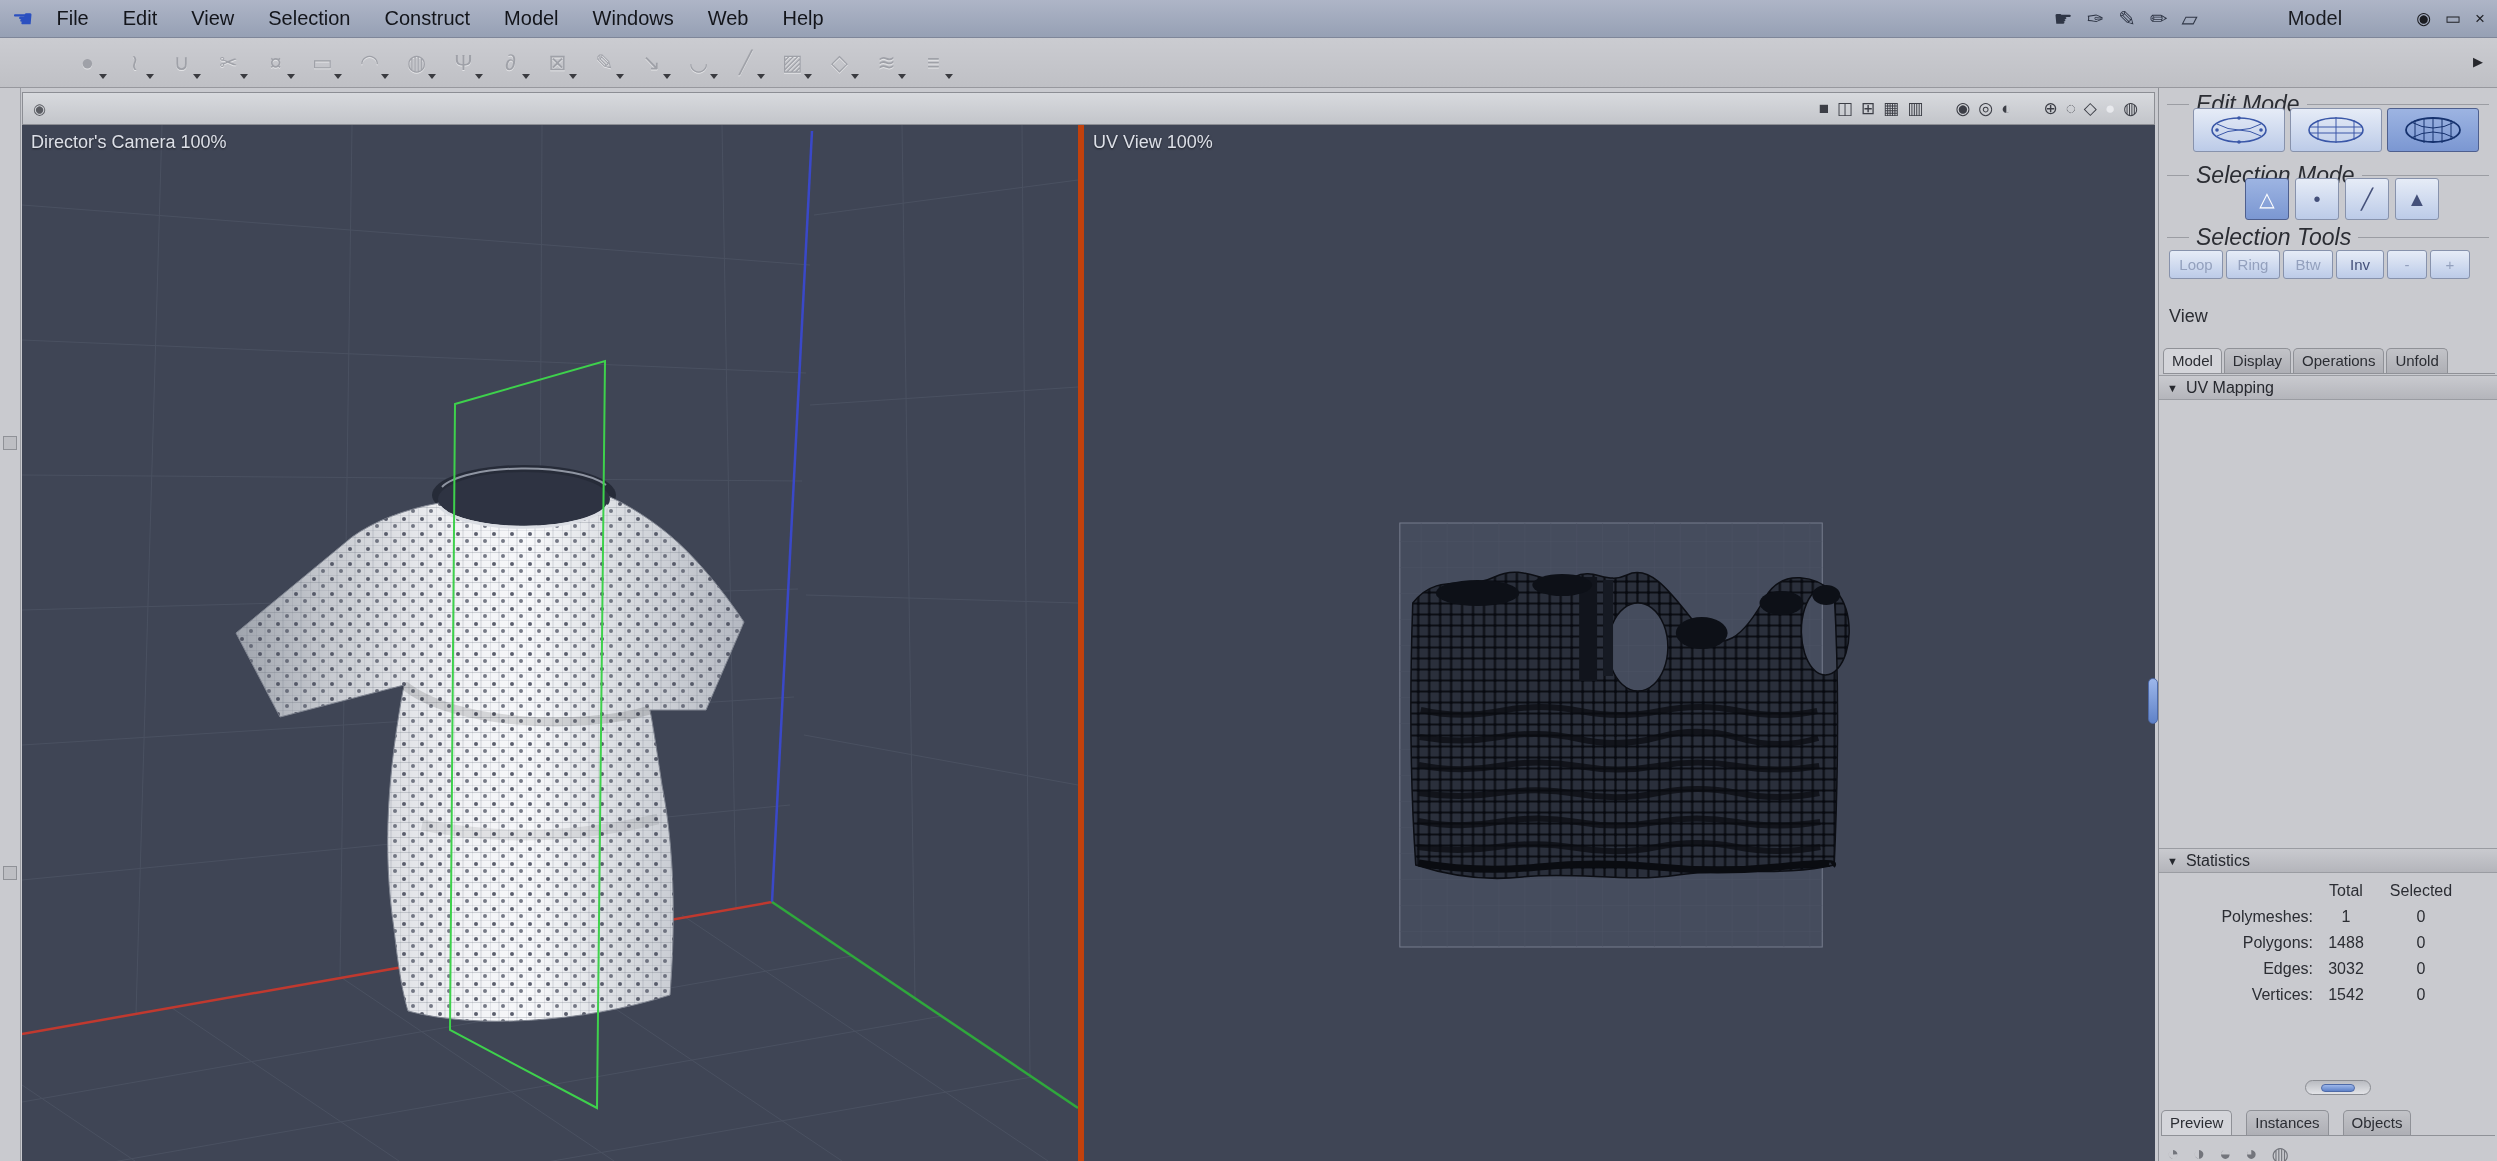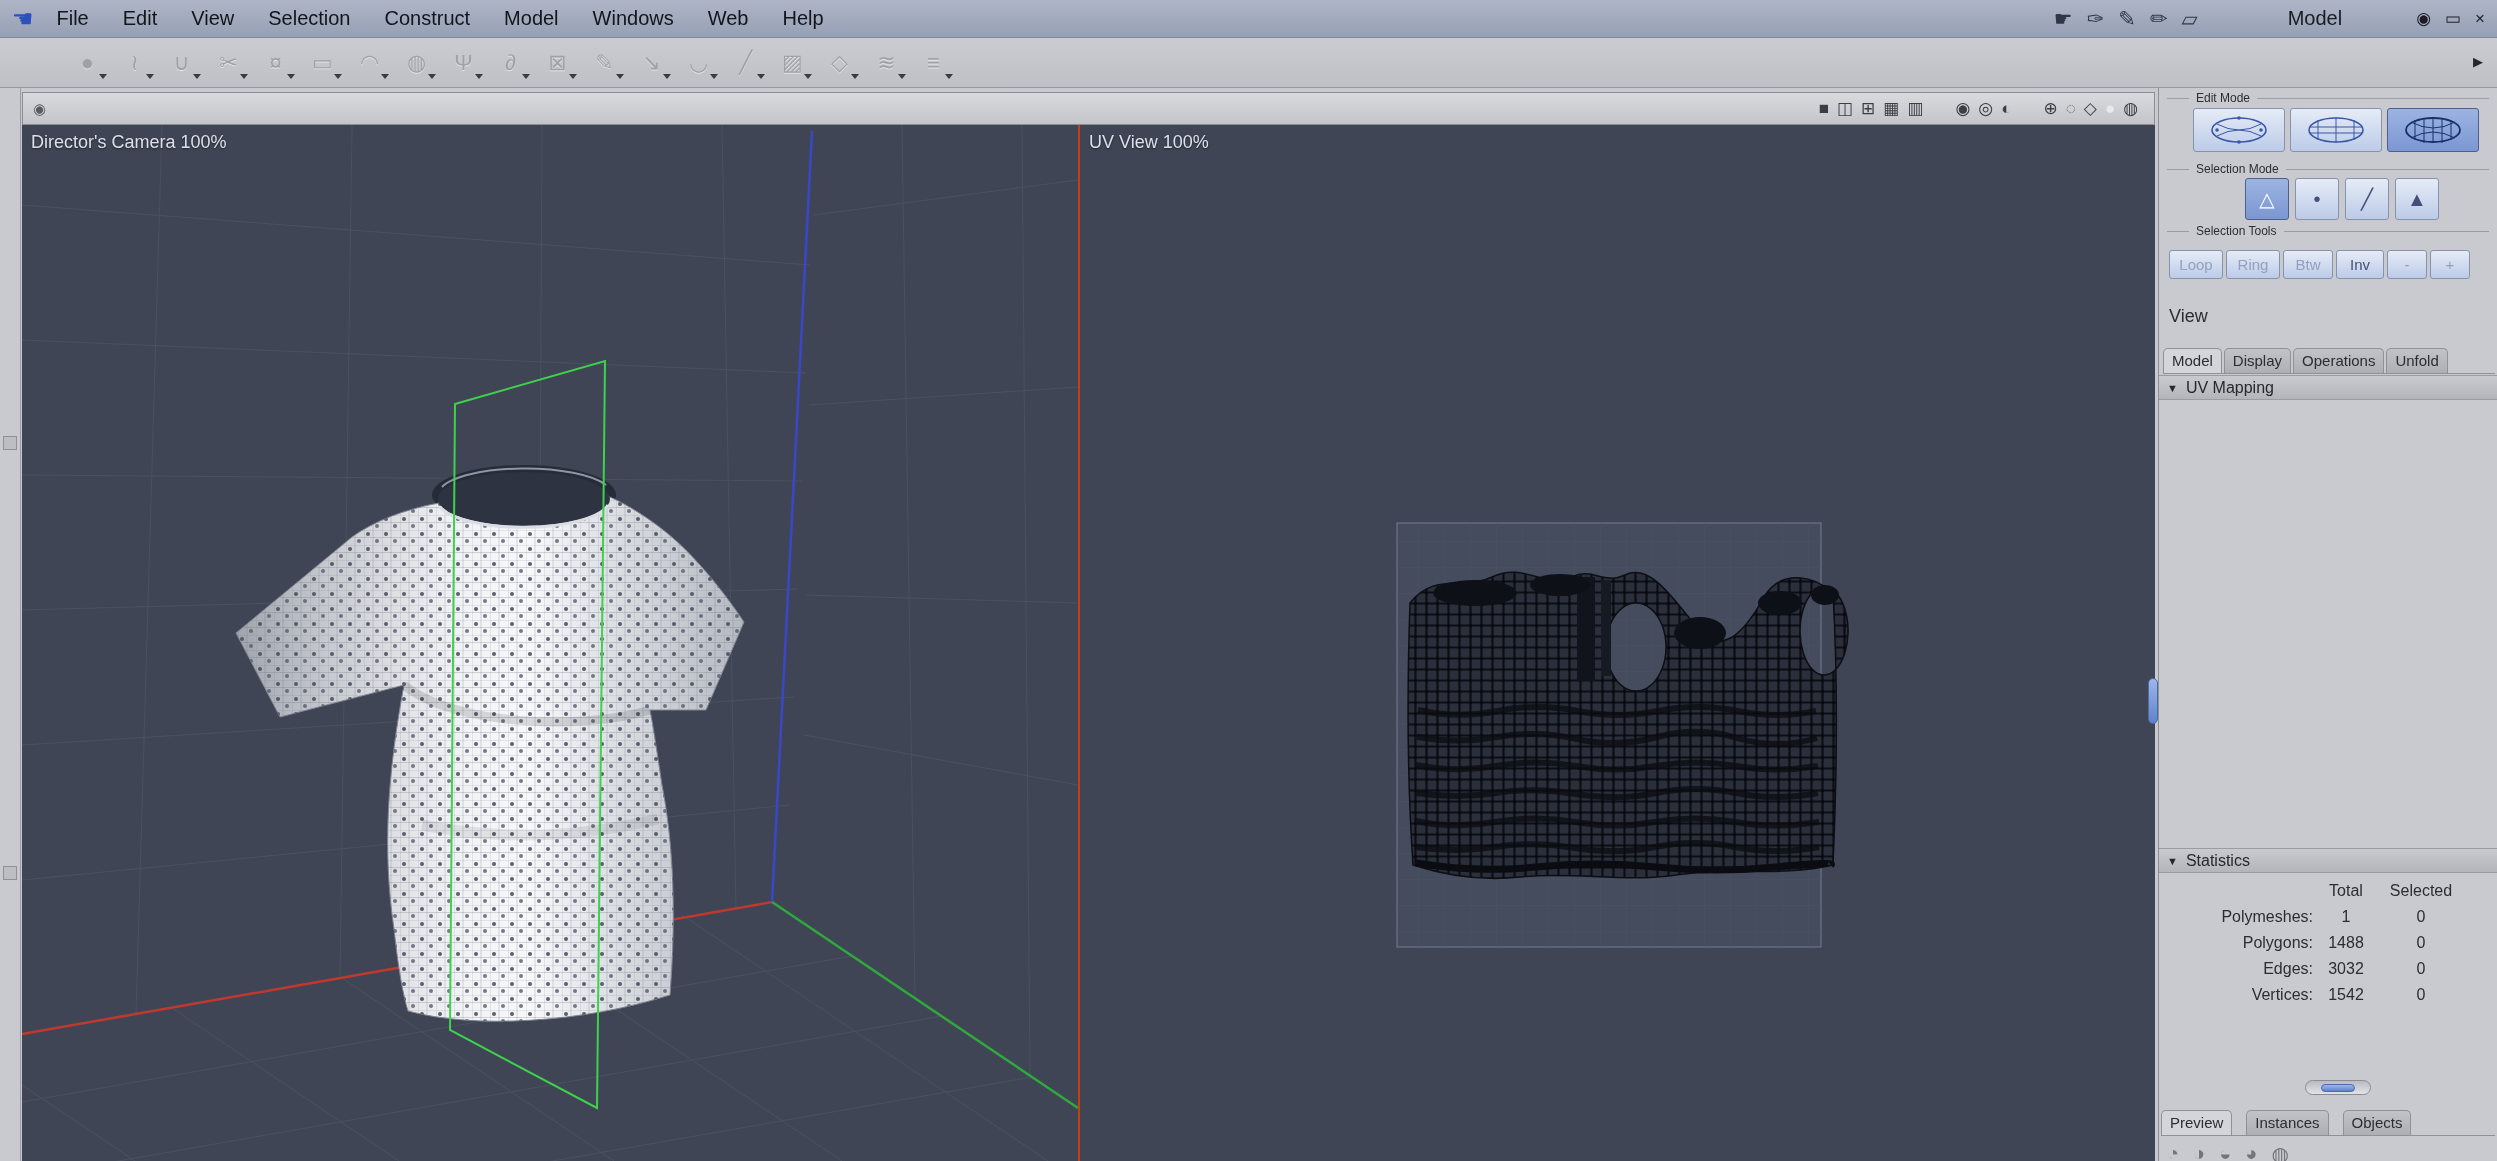--- a/index.html
+++ b/index.html
@@ -40,32 +40,32 @@
   .knob { margin:0 12px 0 10px; color:#5a5c62; font-size:15px; }
   .doc-title { font-size:21px; color:#222429; }
   .tb-icons { margin-left:auto; display:flex; align-items:center; gap:8px; padding-right:16px;
     color:#3c3e46; font-size:17px; }
   .tb-icons .gap { width:16px; }
   .icon-light { color:#e8e9ed; }
 
   
   .viewport { position:absolute; top:125px; bottom:0; background:#3f4555; }
   .vp-left { left:22px; width:1056px; outline:1px solid #c9cd7c; outline-offset:-1px;padding-left:40px; }
-  .vp-right { left:1078px; width:1077px; border-left:2px solid #c2410c; }
+  .vp-right { left:1078px; width:1077px; border-left:6px solid #c2410c; }
   .viewport svg { position:absolute; inset:0; width:100%; height:100%; }
   .vp-label { position:absolute; top:7px; left:9px; font-size:18px; color:#dde0e8; text-shadow:0 1px 2px #00000088; }
 
   .splitter-handle { position:absolute; left:2148px; top:678px; width:10px; height:46px;
     background:linear-gradient(#9db7ea,#5f82c8); border:1px solid #4e6aa8; border-radius:5px; }
 
   
   .panel { position:absolute; left:2158px; top:88px; width:339px; bottom:0;
     background:#c9cacf; border-left:1px solid #8e9096; }
   .group-head { position:absolute; left:8px; right:8px; display:flex; align-items:center; gap:7px;
-    font-size:12px; color:#2b2d33; }
+    font-size:23px; color:#2b2d33;font-style:italic; }
   .group-head::before { content:""; width:22px; border-top:1px solid #9b9da3; }
   .group-head::after { content:""; flex:1; border-top:1px solid #9b9da3; }
   .gh-edit { top:3px; } .gh-selmode { top:74px; } .gh-seltools { top:136px;text-align:right; }
 
   .btn { background:linear-gradient(#e6ecf7,#bccbe8); border:1px solid #8792ac; border-radius:3px;
     display:flex; align-items:center; justify-content:center; color:#44507a; }
   .btn.selected { background:linear-gradient(#9db4e2,#7b97d2); border-color:#4e5f8e; }
   .btn.selected .glyph { color:#ffffff; }
 
   .editmode-row { position:absolute; top:20px; left:34px; display:flex; gap:5px; }

